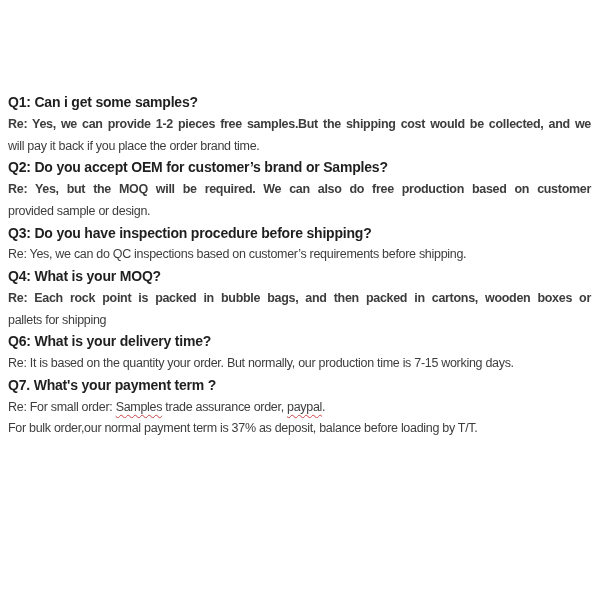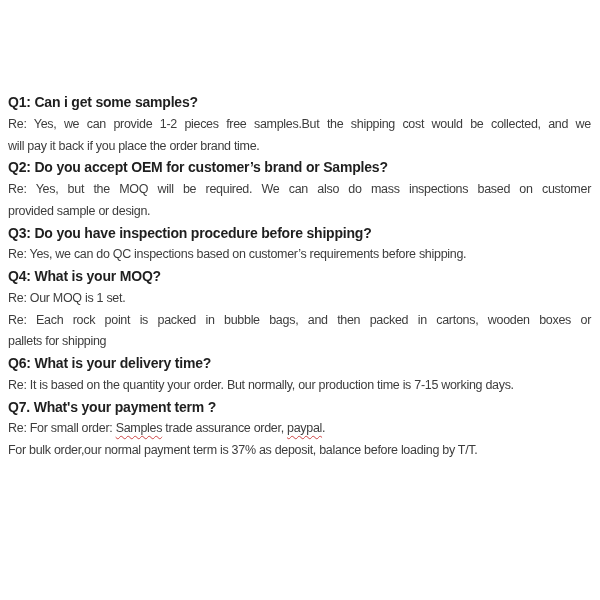--- a/index.html
+++ b/index.html
@@ -30,47 +30,47 @@
   .line.bold {
     font-weight: bold;
     font-size: 14px;
     letter-spacing: -0.2px;
     color: var(--heading);
   }
   .line.fit {
     white-space: normal;
     text-align: justify;
     text-align-last: justify;
+    font-weight: bold;
   }
   .sp {
     text-decoration: underline;
     text-decoration-style: wavy;
     text-decoration-color: var(--squiggle);
     text-decoration-thickness: 1px;
     text-underline-offset: 3px;
   }
 </style>
 </head>
 <body>
 
 <div class="doc">
 
   <div class="line bold">Q1: Can i get some samples?</div>
   <div class="line fit">Re: Yes, we can provide 1-2 pieces free samples.But the shipping cost would be collected, and we</div>
   <div class="line">will pay it back if you place the order brand time.</div>
 
   <div class="line bold">Q2: Do you accept OEM for customer’s brand or Samples?</div>
-  <div class="line fit">Re: Yes, but the MOQ will be required. We can also do mass inspections based on customer</div>
+  <div class="line fit">Re: Yes, but the MOQ will be required. We can also do free production based on customer</div>
   <div class="line">provided sample or design.</div>
 
   <div class="line bold">Q3: Do you have inspection procedure before shipping?</div>
   <div class="line">Re: Yes, we can do QC inspections based on customer’s requirements before shipping.</div>
 
   <div class="line bold">Q4: What is your MOQ?</div>
-  <div class="line">Re: Our MOQ is 1 set.</div>
 
   <div class="line fit">Re: Each rock point is packed in bubble bags, and then packed in cartons, wooden boxes or</div>
   <div class="line">pallets for shipping</div>
 
   <div class="line bold">Q6: What is your delivery time?</div>
   <div class="line">Re: It is based on the quantity your order. But normally, our production time is 7-15 working days.</div>
 
   <div class="line bold">Q7. What's your payment term ?</div>
   <div class="line"><span>Re: For small order: </span><span class="sp">Samples</span><span> trade assurance order, </span><span class="sp">paypal</span><span>.</span></div>
   <div class="line">For bulk order,our normal payment term is 37% as deposit, balance before loading by T/T.</div>

